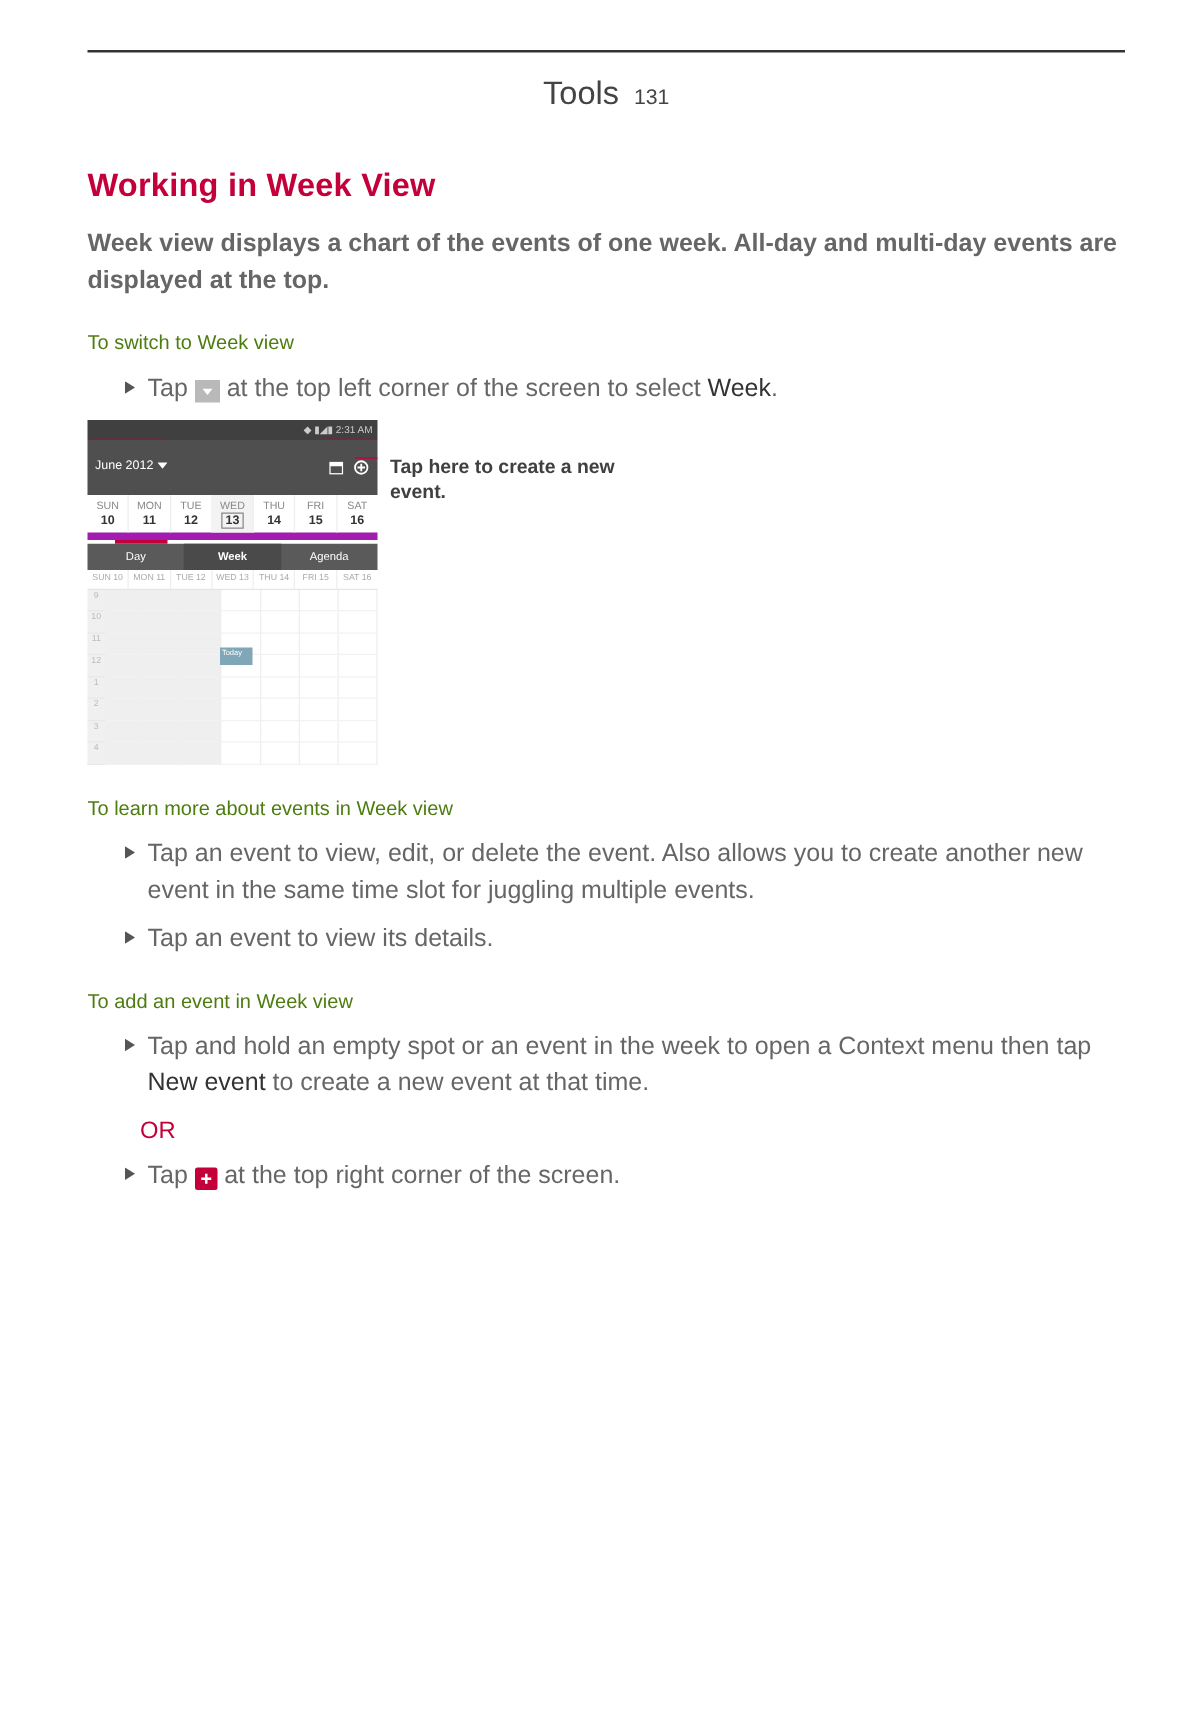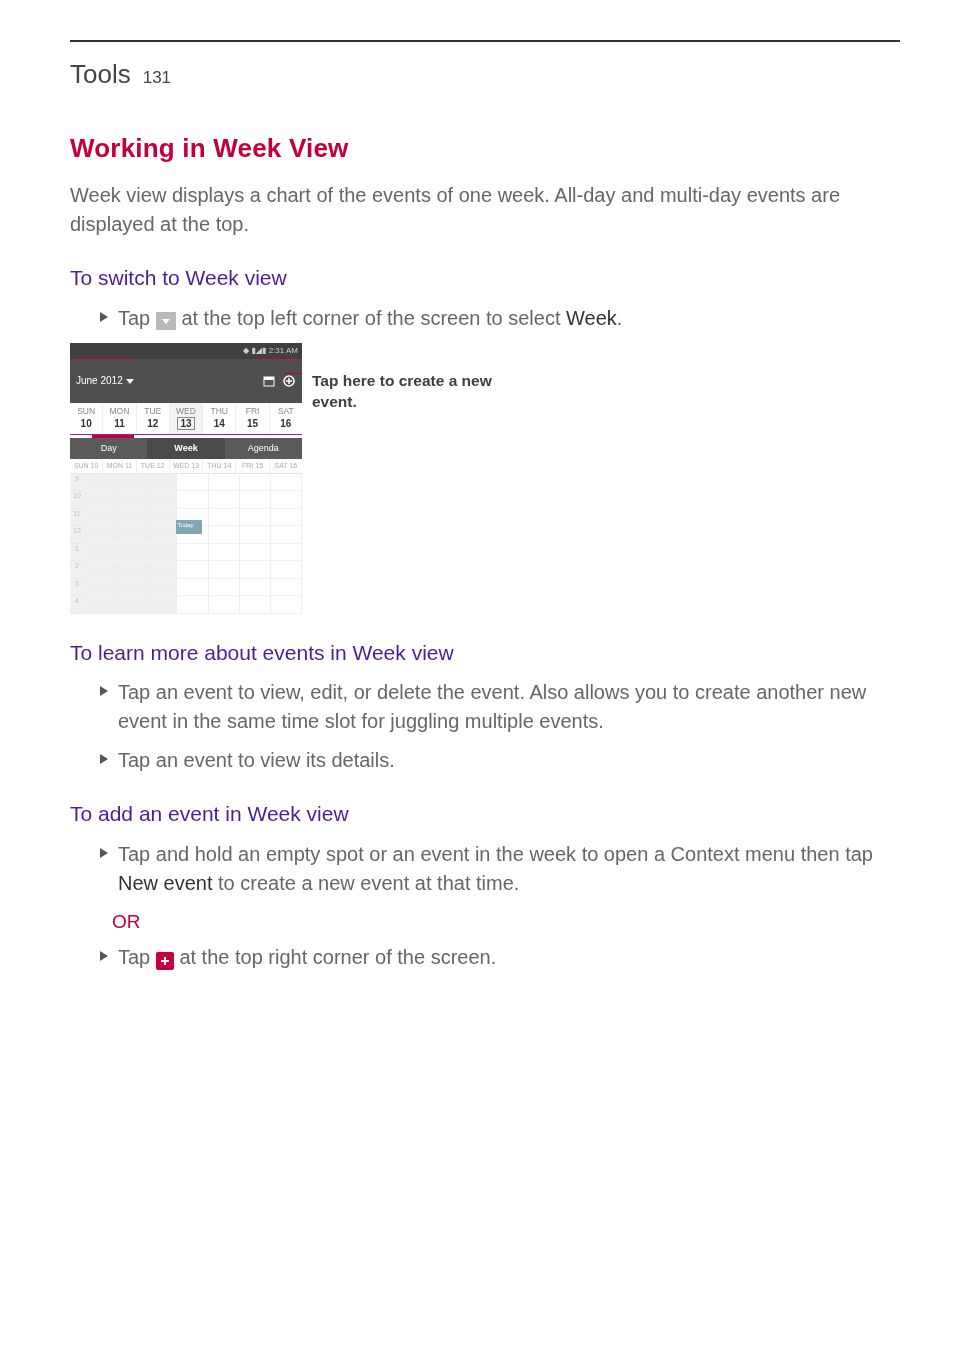--- a/index.html
+++ b/index.html
@@ -16,21 +16,21 @@
     min-height: 1372px;
     position: relative;
     padding: 40px 54px 0 70px;
     box-sizing: border-box;
   }
   .header-rule {
     border-top: 2px solid #333;
     margin-bottom: 14px;
   }
   .header-line {
-    text-align: left;
+    text-align: center;
     font-size: 0;
   }
   .header-title {
     font-size: 26px;
     color: #444;
     font-weight: 400;
     margin-right: 12px;
     vertical-align: baseline;
   }
   .header-page {
@@ -42,26 +42,26 @@
   h2.red {
     color: #c3003a;
     font-size: 26px;
     font-weight: 600;
     margin: 36px 0 14px 0;
     letter-spacing: 0.2px;
   }
   .body-text {
     color: #666;
     font-size: 20px;
-    font-weight: 400;
+    font-weight: 700;
     margin: 0 0 22px 0;
   }
   h3.red-sub {
-    color: #4c1d95;
-    font-size: 21px;
+    color: #4d7c0f;
+    font-size: 16px;
     font-weight: 400;
     margin: 24px 0 10px 0;
   }
   .bullet-line {
     display: flex;
     align-items: flex-start;
     margin: 8px 0 10px 30px;
     color: #666;
     font-weight: 300;
   }
@@ -139,21 +139,21 @@
     position: absolute;
     border: 2px solid #c3003a;
     box-sizing: border-box;
   }
   .hl-left { left: 2px; top: 15px; width: 60px; height: 30px; }
   .hl-right { right: 2px; top: 15px; width: 42px; height: 30px; }
 
   .daterow {
     display:flex;
     background:#fff;
-    border-bottom:1px solid #a21caf;
+    border-bottom:6px solid #a21caf;
   }
   .daterow .cell {
     flex:1;
     text-align:center;
     padding:2px 0;
     color:#888;
     font-size:8.5px;
     border-right:1px solid #eee;
   }
   .daterow .cell:last-child{border-right:none;}

